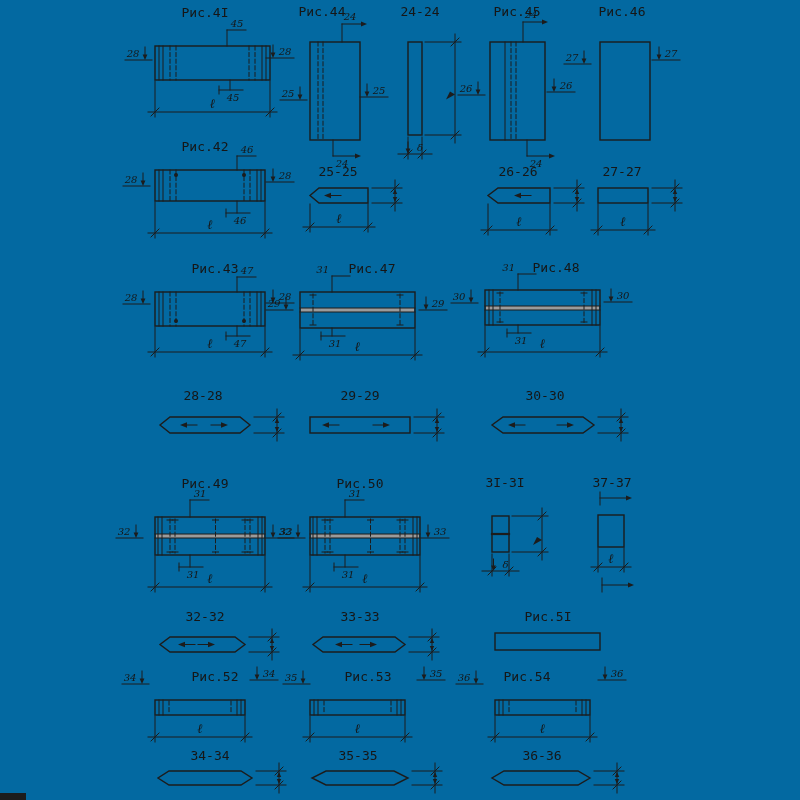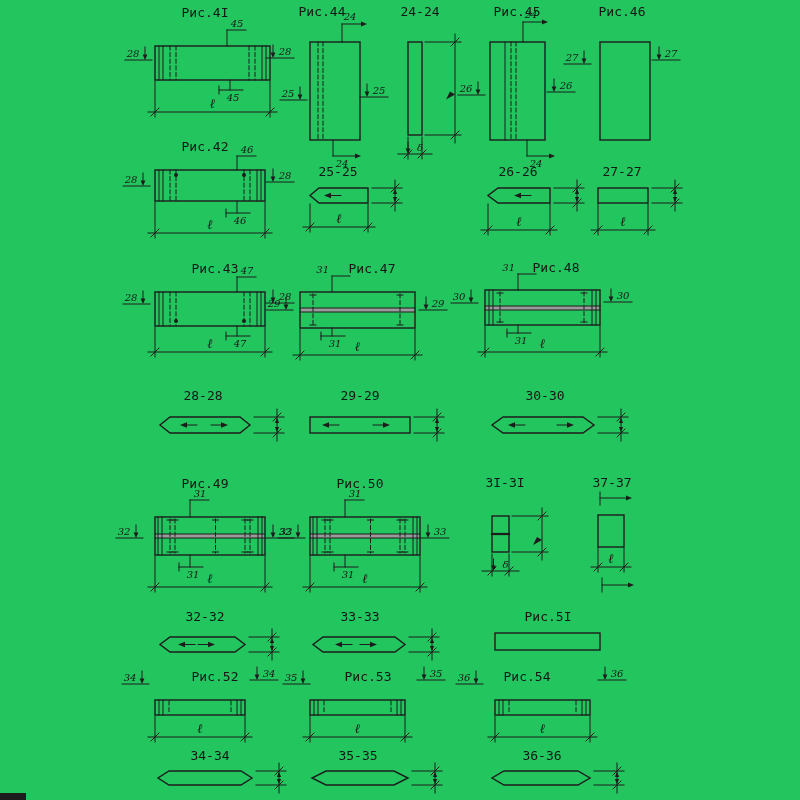--- a/index.html
+++ b/index.html
@@ -1,16 +1,16 @@
 <!DOCTYPE html>
 <html><head>
 <meta charset="utf-8">
 <style>
   html,body{margin:0;padding:0;background:#ffffff}
-  .sheet{position:relative;width:800px;height:800px;background:#22c55e;overflow:hidden}
+  .sheet{position:relative;width:800px;height:800px;background:#0369a1;overflow:hidden}
   svg{display:block}
   .ln{stroke:#1c1c1c;stroke-width:1.4;fill:none;stroke-linecap:square}
   .thin{stroke-width:1}
   .dash{stroke-dasharray:4 2.6}
   .fill{fill:#1c1c1c;stroke:none}
   .seam{fill:#9b9b9b;stroke:none}
   .mid2{stroke-width:2.2}
   text{fill:#161616}
   .lab{font:13px "DejaVu Sans Mono","Liberation Mono",monospace}
   .num{font:italic 10px "DejaVu Serif","Liberation Serif",serif}

